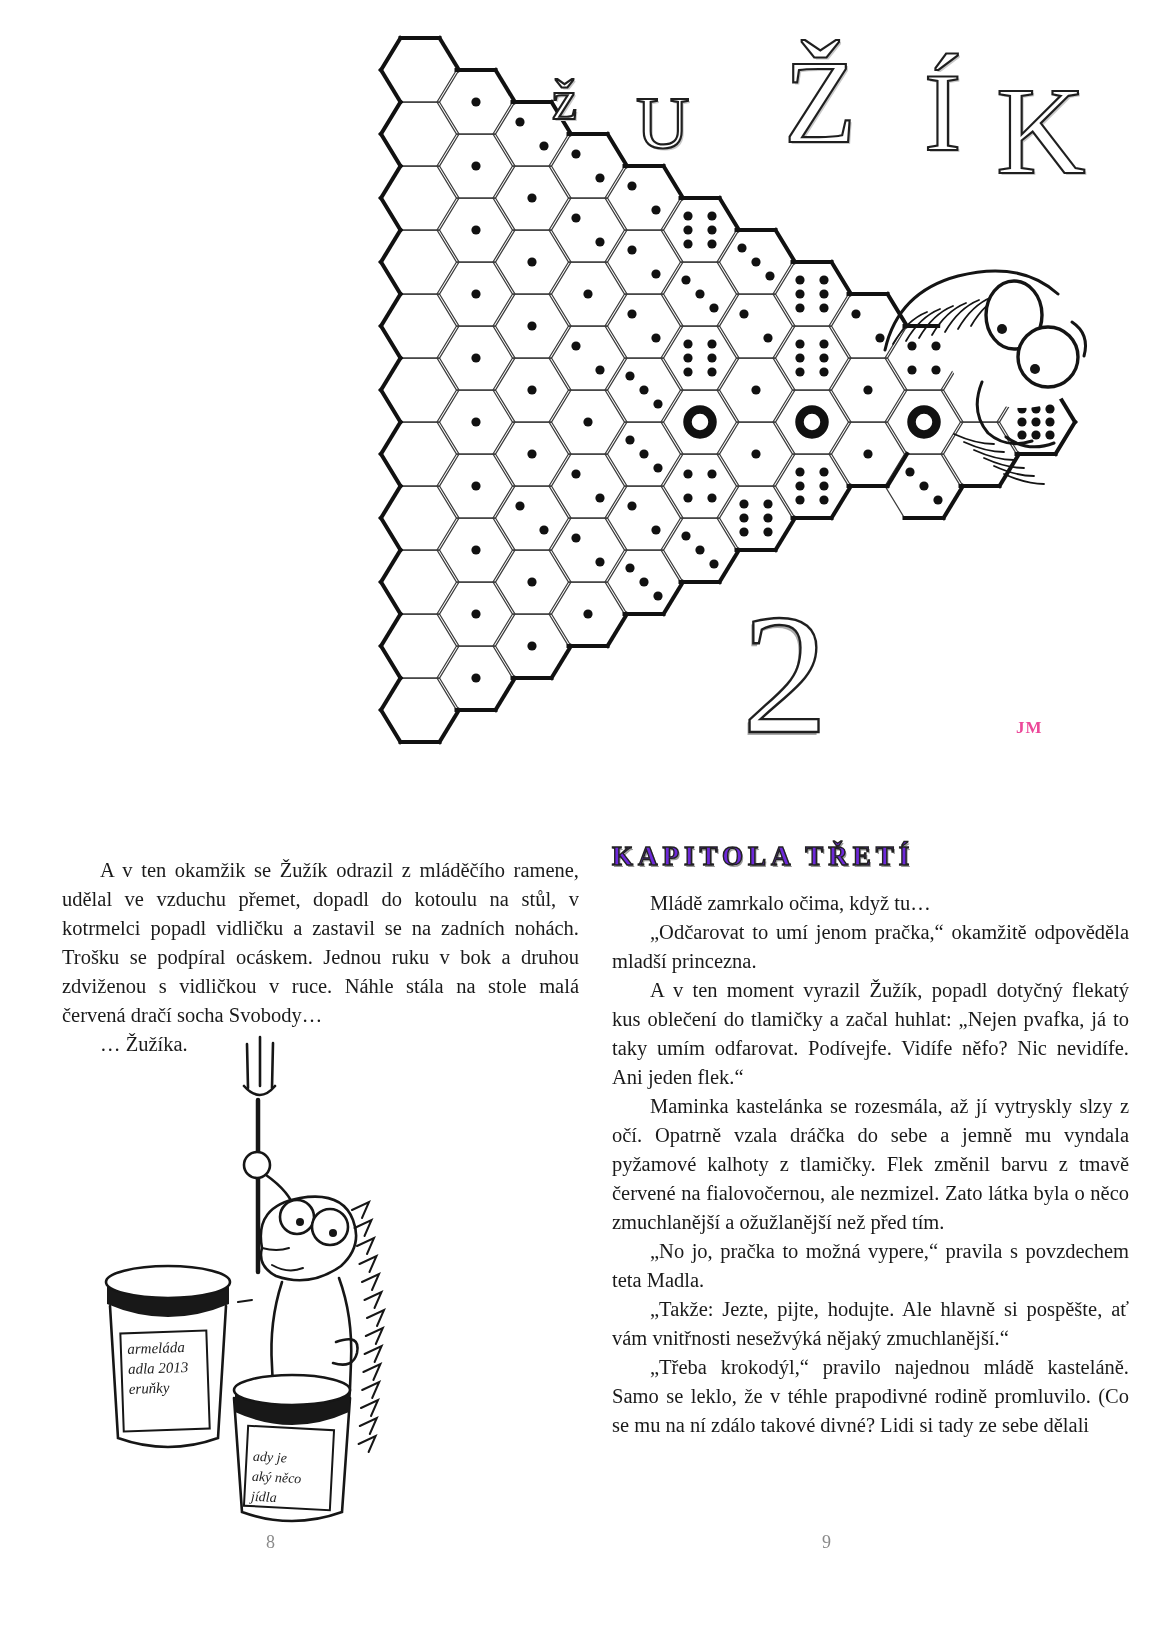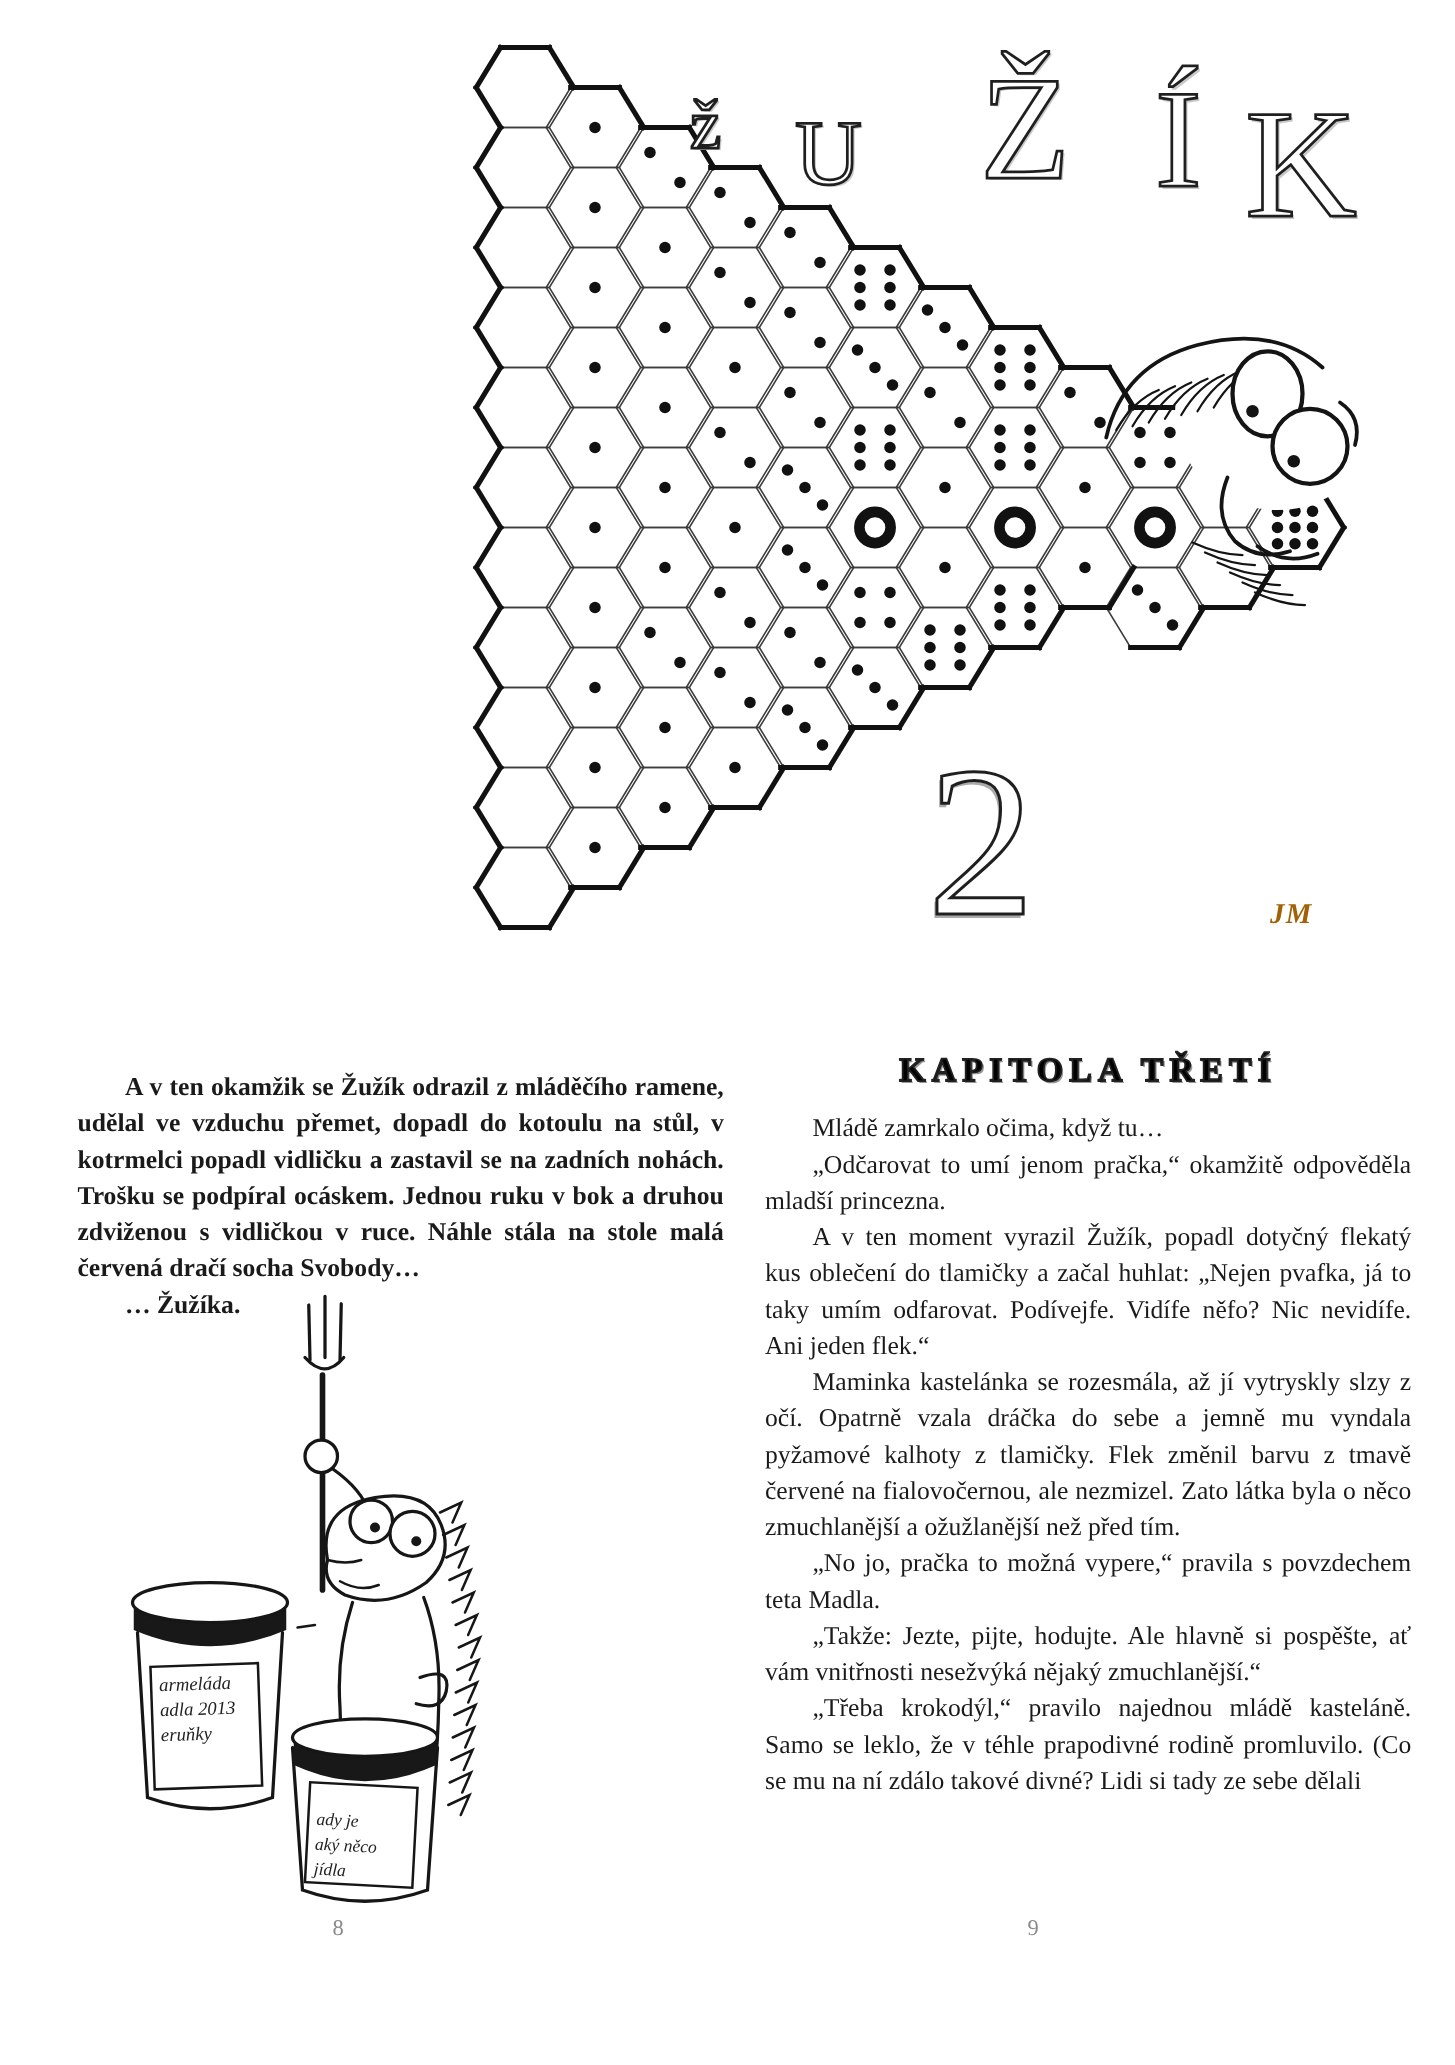--- a/index.html
+++ b/index.html
@@ -14,29 +14,29 @@
     position:absolute;color:#ffffff;-webkit-text-stroke:2.2px #1f1f1f;
     text-shadow:2px 2px 0 #c9c9c9;font-family:"Liberation Serif","DejaVu Serif",serif;
     line-height:1;user-select:none;
   }
   .t0{left:552px;top:72px;font-size:56px;}
   .t1{left:636px;top:86px;font-size:74px;}
   .t2{left:784px;top:44px;font-size:118px;}
   .t3{left:924px;top:56px;font-size:112px;}
   .t4{left:996px;top:70px;font-size:124px;}
   .numeral2{left:742px;top:588px;font-size:172px;-webkit-text-stroke:2.4px #1f1f1f;text-shadow:-2px 3px 0 #aaa;}
-  .signature{position:absolute;left:1016px;top:718px;font-size:23px;font-weight:bold;color:#a16207;letter-spacing:1px;font-style:italic;}
+  .signature{position:absolute;left:1016px;top:718px;font-size:17px;font-weight:bold;color:#ec4899;letter-spacing:1px;}
   
   .col{position:absolute;width:517px;font-size:20.5px;line-height:29px;text-align:justify;}
-  .col-left{left:62px;top:856px;font-weight:bold;}
+  .col-left{left:62px;top:856px;}
   .col-right{left:612px;top:842px;}
   .para{margin:0;text-indent:38px;}
   .chapter-head{
-    text-align:center;margin:0 0 18px 0;font-size:27px;font-weight:bold;letter-spacing:5px;
-    color:#000000;-webkit-text-stroke:1.4px #222;text-shadow:1.5px 1.5px 0 #999;text-indent:0;
+    text-align:left;margin:0 0 18px 0;font-size:27px;font-weight:bold;letter-spacing:5px;
+    color:#6d28d9;-webkit-text-stroke:1.4px #222;text-shadow:1.5px 1.5px 0 #999;text-indent:0;
   }
   .pagenum{position:absolute;top:1532px;font-size:18px;color:#8a8a8a;}
   .pagenum-left{left:266px;}
   .pagenum-right{left:822px;}
   
   .jar-label{
     position:absolute;font-style:italic;font-size:15px;line-height:20px;color:#222;
     font-family:"Liberation Serif","DejaVu Serif",serif;transform:rotate(-2deg);
   }
   .jar-label-1{left:128px;top:1338px;}

